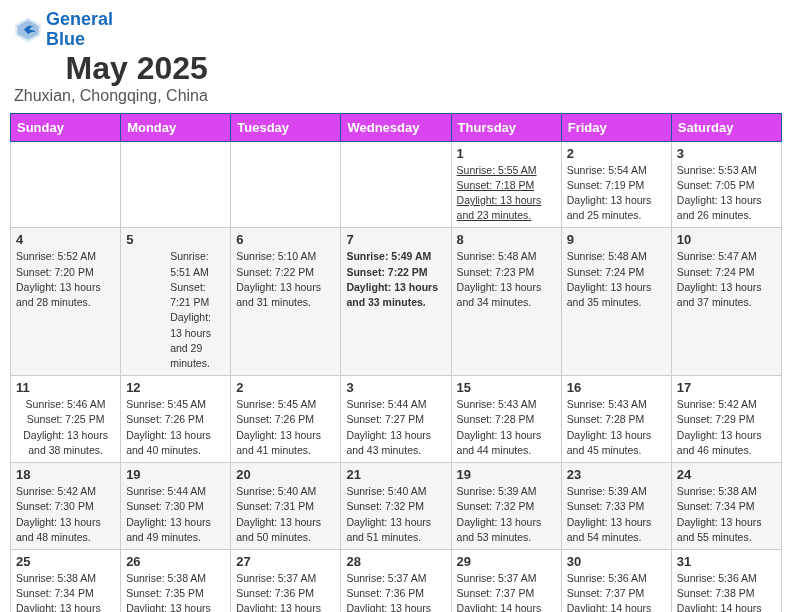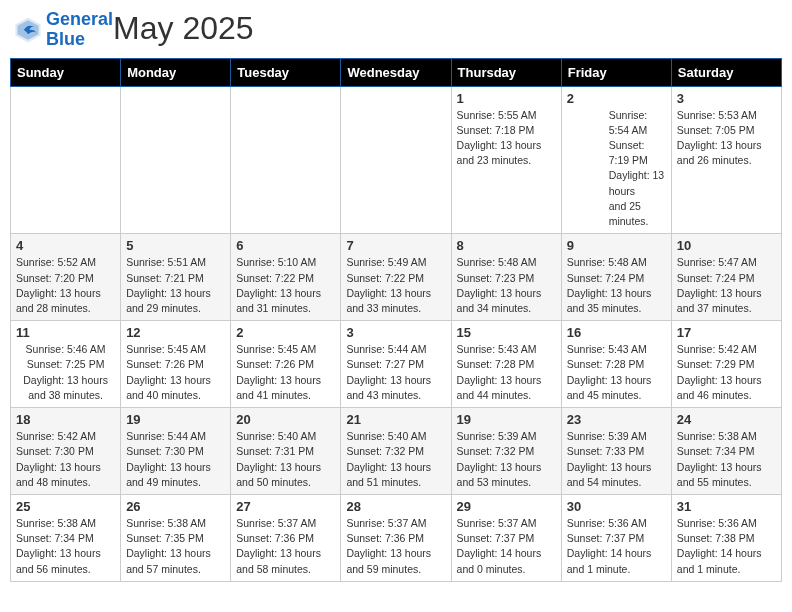--- a/index.html
+++ b/index.html
@@ -5,23 +5,25 @@
     * { box-sizing: border-box; margin: 0; padding: 0; }
     body {
       font-family: Arial, sans-serif;
       background: #fff;
       width: 792px;
       min-height: 612px;
       padding: 10px;
     }
     .header-area {
       display: flex;
+      justify-content: space-between;
       align-items: flex-start;
       margin-bottom: 8px;
       padding: 0 4px;
+      flex-direction: column;
     }
     .logo {
       display: flex;
       align-items: center;
       gap: 4px;
     }
     .logo-text {
       font-size: 18px;
       font-weight: bold;
       color: #333;
@@ -32,34 +34,34 @@
     }
     .logo-icon {
       width: 28px;
       height: 28px;
     }
     .title-area {
       text-align: right;
     }
     .month-title {
       font-size: 32px;
-      font-weight: normal;
+      font-weight: bold;
       color: #333;
     }
     .location-title {
       font-size: 16px;
       color: #555;
     }
     .calendar-table {
       width: 100%;
       border-collapse: collapse;
       border: 1px solid #ccc;
     }
     .calendar-table th {
-      background-color: #000000;
+      background-color: #d946ef;
       color: #fff;
       text-align: left;
       padding: 6px 6px;
       font-size: 13px;
       font-weight: bold;
       border: 1px solid #1a5a9f;
     }
     .calendar-table td {
       vertical-align: top;
       border: 1px solid #ccc;
@@ -99,20 +101,21 @@
       <polygon points="20,2 38,12 38,28 20,38 2,28 2,12" fill="#1a6bbf" opacity="0.15"></polygon>
       <polygon points="20,6 35,14 35,26 20,34 5,26 5,14" fill="#1a6bbf" opacity="0.3"></polygon>
       <path d="M14 20 Q20 10 30 16 Q24 14 22 20 Q28 18 32 24 Q26 20 20 26 Q18 22 14 20Z" fill="#1a6bbf"></path>
     </svg>
     <div class="logo-text">
       <span>General</span><br><span style="color:#1a6bbf">Blue</span>
     </div>
   </div>
   <div class="title-area">
     <div class="month-title">May 2025</div>
+    <div class="location-title">Zhuxian, Chongqing, China</div>
   </div>
 </div>
 
 <table class="calendar-table">
   <thead>
     <tr>
     <th>Sunday</th>
         <th>Monday</th>
         <th>Tuesday</th>
         <th>Wednesday</th>
@@ -122,28 +125,28 @@
       </tr>
   </thead>
   <tbody id="calendar-body">
   <tr class="row-odd">
         <td class="empty-cell"></td>
         <td class="empty-cell"></td>
         <td class="empty-cell"></td>
         <td class="empty-cell"></td>
         <td>
           <div class="day-number">1</div>
-          <div class="day-info" style="white-space: pre-line;">Sunrise: 5:55 AM
+          <div class="day-info" style="white-space: pre-line; text-decoration: underline;">Sunrise: 5:55 AM
 Sunset: 7:18 PM
 Daylight: 13 hours
 and 23 minutes.</div>
         </td>
         <td>
           <div class="day-number">2</div>
-          <div class="day-info" style="white-space: pre-line; margin-left: 42px;">Sunrise: 5:54 AM
+          <div class="day-info" style="white-space: pre-line;">Sunrise: 5:54 AM
 Sunset: 7:19 PM
 Daylight: 13 hours
 and 25 minutes.</div>
         </td>
         <td>
           <div class="day-number">3</div>
           <div class="day-info" style="white-space: pre-line;">Sunrise: 5:53 AM
 Sunset: 7:05 PM
 Daylight: 13 hours
 and 26 minutes.</div>
@@ -152,35 +155,35 @@
       <tr class="row-even">
         <td>
           <div class="day-number">4</div>
           <div class="day-info" style="white-space: pre-line;">Sunrise: 5:52 AM
 Sunset: 7:20 PM
 Daylight: 13 hours
 and 28 minutes.</div>
         </td>
         <td>
           <div class="day-number">5</div>
-          <div class="day-info" style="white-space: pre-line;">Sunrise: 5:51 AM
+          <div class="day-info" style="white-space: pre-line; margin-left: 44px;">Sunrise: 5:51 AM
 Sunset: 7:21 PM
 Daylight: 13 hours
 and 29 minutes.</div>
         </td>
         <td>
           <div class="day-number">6</div>
           <div class="day-info" style="white-space: pre-line;">Sunrise: 5:10 AM
 Sunset: 7:22 PM
 Daylight: 13 hours
 and 31 minutes.</div>
         </td>
         <td>
           <div class="day-number">7</div>
-          <div class="day-info" style="white-space: pre-line;">Sunrise: 5:49 AM
+          <div class="day-info" style="white-space: pre-line; font-weight: bold;">Sunrise: 5:49 AM
 Sunset: 7:22 PM
 Daylight: 13 hours
 and 33 minutes.</div>
         </td>
         <td>
           <div class="day-number">8</div>
           <div class="day-info" style="white-space: pre-line;">Sunrise: 5:48 AM
 Sunset: 7:23 PM
 Daylight: 13 hours
 and 34 minutes.</div>

